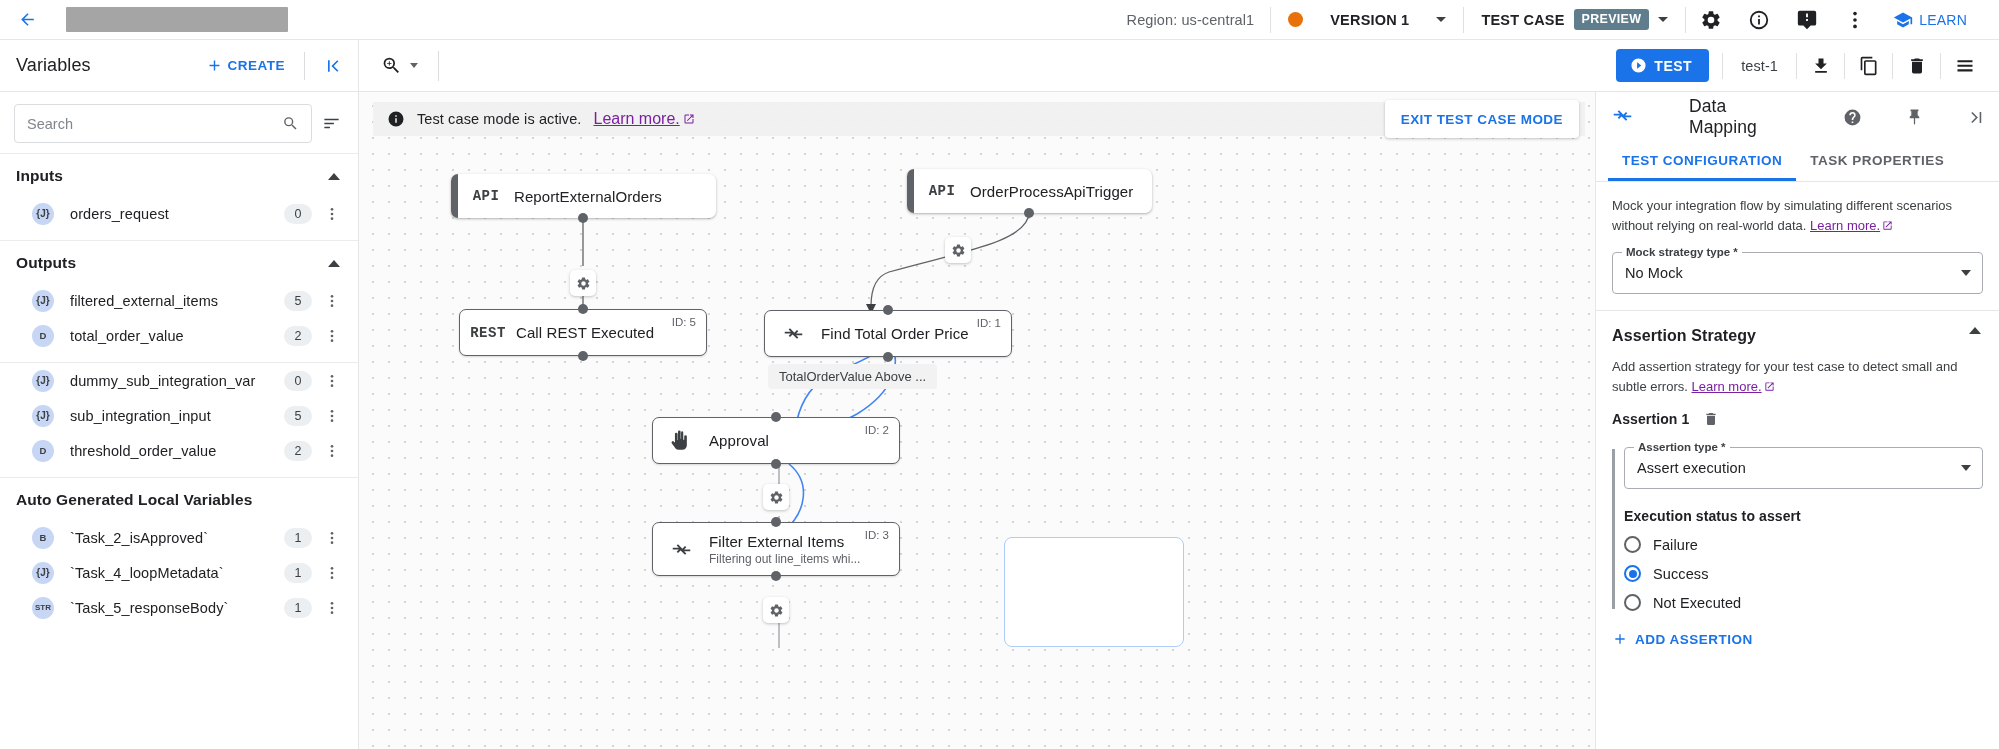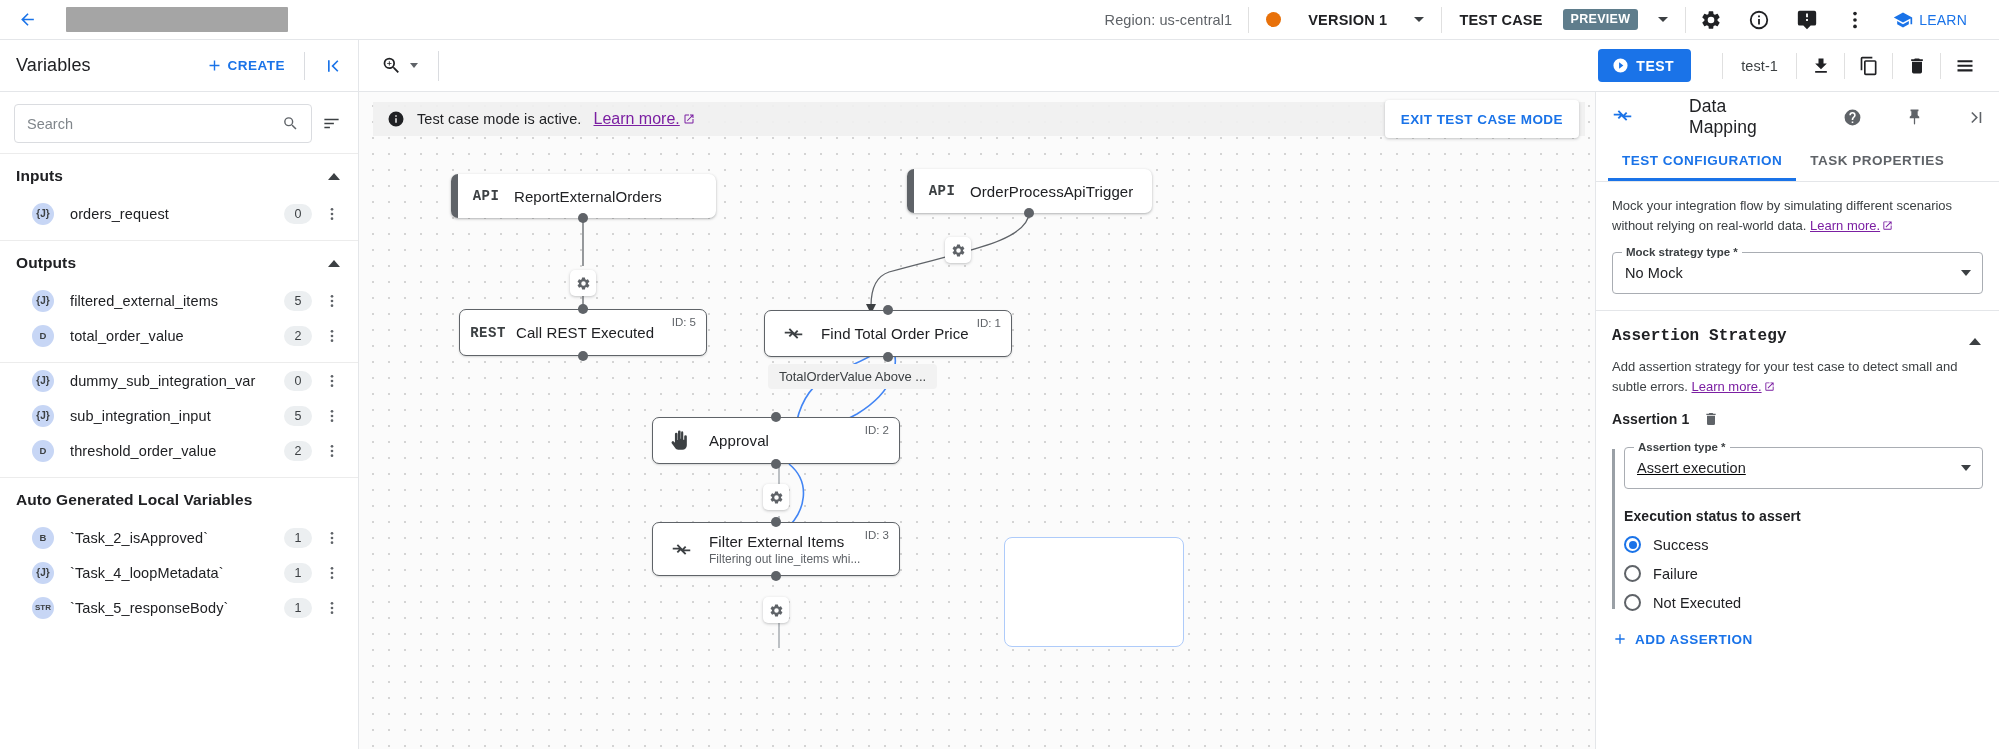--- a/index.html
+++ b/index.html
@@ -19,21 +19,21 @@
   .back-arrow { width: 26px; height: 26px; display: flex; align-items: center; justify-content: center; cursor: pointer; }
   .back-arrow svg { width: 19px; height: 19px; fill: #1a73e8; }
   .title-redact { width: 222px; height: 25px; background: #a5a5a5; margin-left: 26px; border-radius: 1px; }
   .topbar-spacer { flex: 1 1 auto; }
   .region-label { font-size: 14.5px; color: #5f6368; margin-right: 15px; letter-spacing: .1px; }
   .tb-div { width: 1px; height: 26px; background: #e0e0e0; margin: 0 1px; }
   .version-chip { display: flex; align-items: center; gap: 27px; padding: 0 16px; cursor: pointer; height: 28px; justify-content: center; }
   .version-dot { width: 15px; height: 15px; border-radius: 50%; background: #e8710a; }
   .version-text { font-size: 14.5px; font-weight: bold; color: #202124; letter-spacing: .2px; }
   .caret { width: 0; height: 0; border-left: 5px solid transparent; border-right: 5px solid transparent; border-top: 5px solid #3c4043; }
-  .testcase-chip { display: flex; align-items: center; gap: 20px; padding: 0 16px; cursor: pointer; height: 40px; }
+  .testcase-chip { display: flex; align-items: center; gap: 9px; padding: 0 16px; cursor: pointer; height: 40px; }
   .testcase-text { font-size: 14.5px; font-weight: bold; color: #202124; letter-spacing: .2px; }
   .preview-badge {
     background: #5f7d8c; color: #fff; font-size: 12.5px; font-weight: bold;
     padding: 3px 8px 4px; border-radius: 3px; letter-spacing: .3px;
   }
   .tb-icon-btn { width: 48px; height: 40px; display: flex; align-items: center; justify-content: center; cursor: pointer; }
   .tb-icon-btn svg { width: 22px; height: 22px; fill: #202124; }
   .learn-btn { display: flex; align-items: center; gap: 6px; padding: 0 18px 0 14px; cursor: pointer; height: 40px; }
   .learn-btn svg { width: 20px; height: 20px; fill: #1a73e8; }
   .learn-text { font-size: 14px; color: #1a73e8; font-weight: 500; letter-spacing: .2px; }
@@ -50,21 +50,21 @@
   .collapse-btn { width: 30px; height: 30px; display: flex; align-items: center; justify-content: center; cursor: pointer; margin-right: 10px; }
   .collapse-btn svg { width: 20px; height: 20px; fill: #1a73e8; }
   .subbar-mid { flex: 1 1 auto; display: flex; align-items: center; padding-left: 22px; }
   .zoom-ctl { display: flex; align-items: center; gap: 8px; cursor: pointer; }
   .zoom-ctl svg { width: 21px; height: 21px; fill: #202124; }
   .zoom-caret { width: 0; height: 0; border-left: 4.5px solid transparent; border-right: 4.5px solid transparent; border-top: 5px solid #5f6368; }
   .zm-div { width: 1px; height: 30px; background: #dadce0; margin-left: 20px; }
   .subbar-right { display: flex; align-items: center; padding-right: 12px; gap: 0; }
   .test-btn {
     display: flex; align-items: center; gap: 7px; background: #1a73e8; color: #fff;
-    border-radius: 4px; padding: 8px 17px 8px 14px; cursor: pointer; margin-right: 30px;
+    border-radius: 4px; padding: 8px 17px 8px 14px; cursor: pointer; margin-right: 12px;
   }
   .test-btn svg { width: 17px; height: 17px; fill: #fff; }
   .test-btn-text { font-size: 14px; font-weight: bold; letter-spacing: .5px; }
   .testcase-name { font-size: 14.5px; color: #3c4043; padding: 0 17px; cursor: pointer; letter-spacing: .1px; }
   .sr-icon { width: 45px; height: 40px; display: flex; align-items: center; justify-content: center; cursor: pointer; }
   .sr-icon svg { width: 20px; height: 20px; fill: #202124; }
 
   
   .body { flex: 1 1 auto; display: flex; min-height: 0; }
 
@@ -171,21 +171,21 @@
   .rp-link { color: #7b1fa2; text-decoration: underline; cursor: pointer; }
   .rp-link svg { width: 11px; height: 11px; fill: #7b1fa2; vertical-align: -1px; margin-left: 2px; }
   .field {
     position: relative; margin-top: 17px; border: 1px solid #a9adb3; border-radius: 4px;
     height: 42px; display: flex; align-items: center; padding: 0 12px; cursor: pointer; background: #fff;
   }
   .field-legend { position: absolute; top: -7px; left: 9px; background: #fff; padding: 0 4px; font-size: 11.5px; font-weight: bold; color: #3c4043; }
   .field-val { font-size: 14.5px; color: #202124; letter-spacing: .1px; }
   .field-caret { position: absolute; right: 11px; width: 0; height: 0; border-left: 5px solid transparent; border-right: 5px solid transparent; border-top: 6px solid #3c4043; }
   .rp-sep { height: 1px; background: #e4e6e9; }
-  .sect-head { display: flex; align-items: flex-end; padding: 16px 16px 8px; cursor: pointer; font-family: Liberation Mono, monospace; }
+  .sect-head { display: flex; align-items: flex-start; padding: 16px 16px 8px; cursor: pointer; }
   .sect-title { font-size: 16px; font-weight: bold; color: #202124; letter-spacing: .1px; }
   .sect-sp { flex: 1 1 auto; }
   .assertion-row { display: flex; align-items: center; margin-top: 15px; }
   .assertion-label { font-size: 14px; font-weight: bold; color: #202124; letter-spacing: .1px; }
   .trash-btn { margin-left: 14px; cursor: pointer; display: flex; }
   .trash-btn svg { width: 16px; height: 16px; fill: #5f6368; }
   .assert-wrap { position: relative; padding-left: 12px; margin-top: 10px; }
   .assert-bar { position: absolute; left: 0; top: 2px; bottom: 2px; width: 3px; background: #9aa0a6; }
   .exec-title { font-size: 14px; font-weight: bold; color: #202124; margin-top: 19px; letter-spacing: .1px; }
   .radio-row { display: flex; align-items: center; gap: 12px; margin-top: 12px; cursor: pointer; }
@@ -681,36 +681,36 @@
             <span class="assertion-label">Assertion 1</span>
             <span class="trash-btn">
               <svg viewBox="0 0 24 24">
                   <path d="M6 19a2 2 0 002 2h8a2 2 0 002-2V7H6v12zM19 4h-3.5l-1-1h-5l-1 1H5v2h14V4z"></path>
                 </svg>
             </span>
           </div>
 
           <div class="assert-wrap">
             <span class="assert-bar"></span>
-            <div class="field" style="margin-top:20px;text-decoration:underline;">
+            <div class="field" style="margin-top:20px;">
               <span class="field-legend">Assertion type *</span>
               <span class="field-val">Assert execution</span>
               <span class="field-caret"></span>
             </div>
             <div class="exec-title">Execution status to assert</div>
             <div class="radio-row">
+              <span class="radio"></span>
+              <span class="radio-lbl">Failure</span>
+            </div>
+            <div class="radio-row">
               <span class="radio on"></span>
               <span class="radio-lbl">Success</span>
             </div>
             <div class="radio-row">
               <span class="radio"></span>
-              <span class="radio-lbl">Failure</span>
-            </div>
-            <div class="radio-row">
-              <span class="radio"></span>
               <span class="radio-lbl">Not Executed</span>
             </div>
           </div>
 
           <div class="add-assert">
             <svg viewBox="0 0 24 24">
                 <path d="M19 13h-6v6h-2v-6H5v-2h6V5h2v6h6v2z"></path>
               </svg>
             <span>ADD ASSERTION</span>
           </div>

